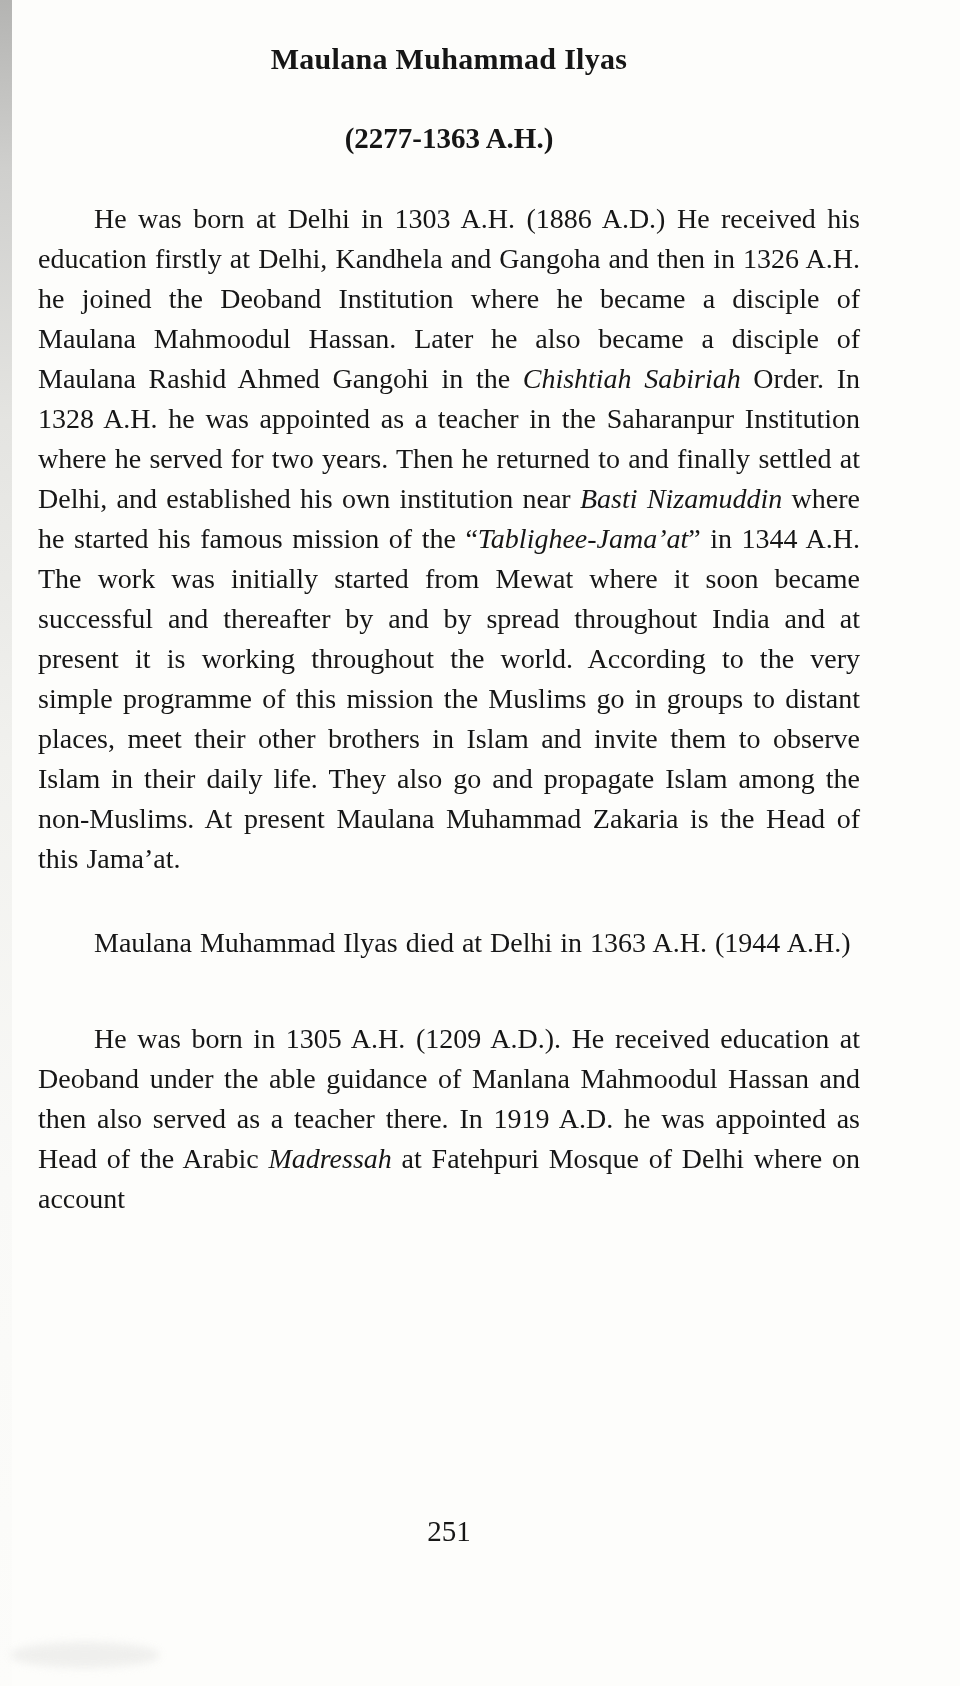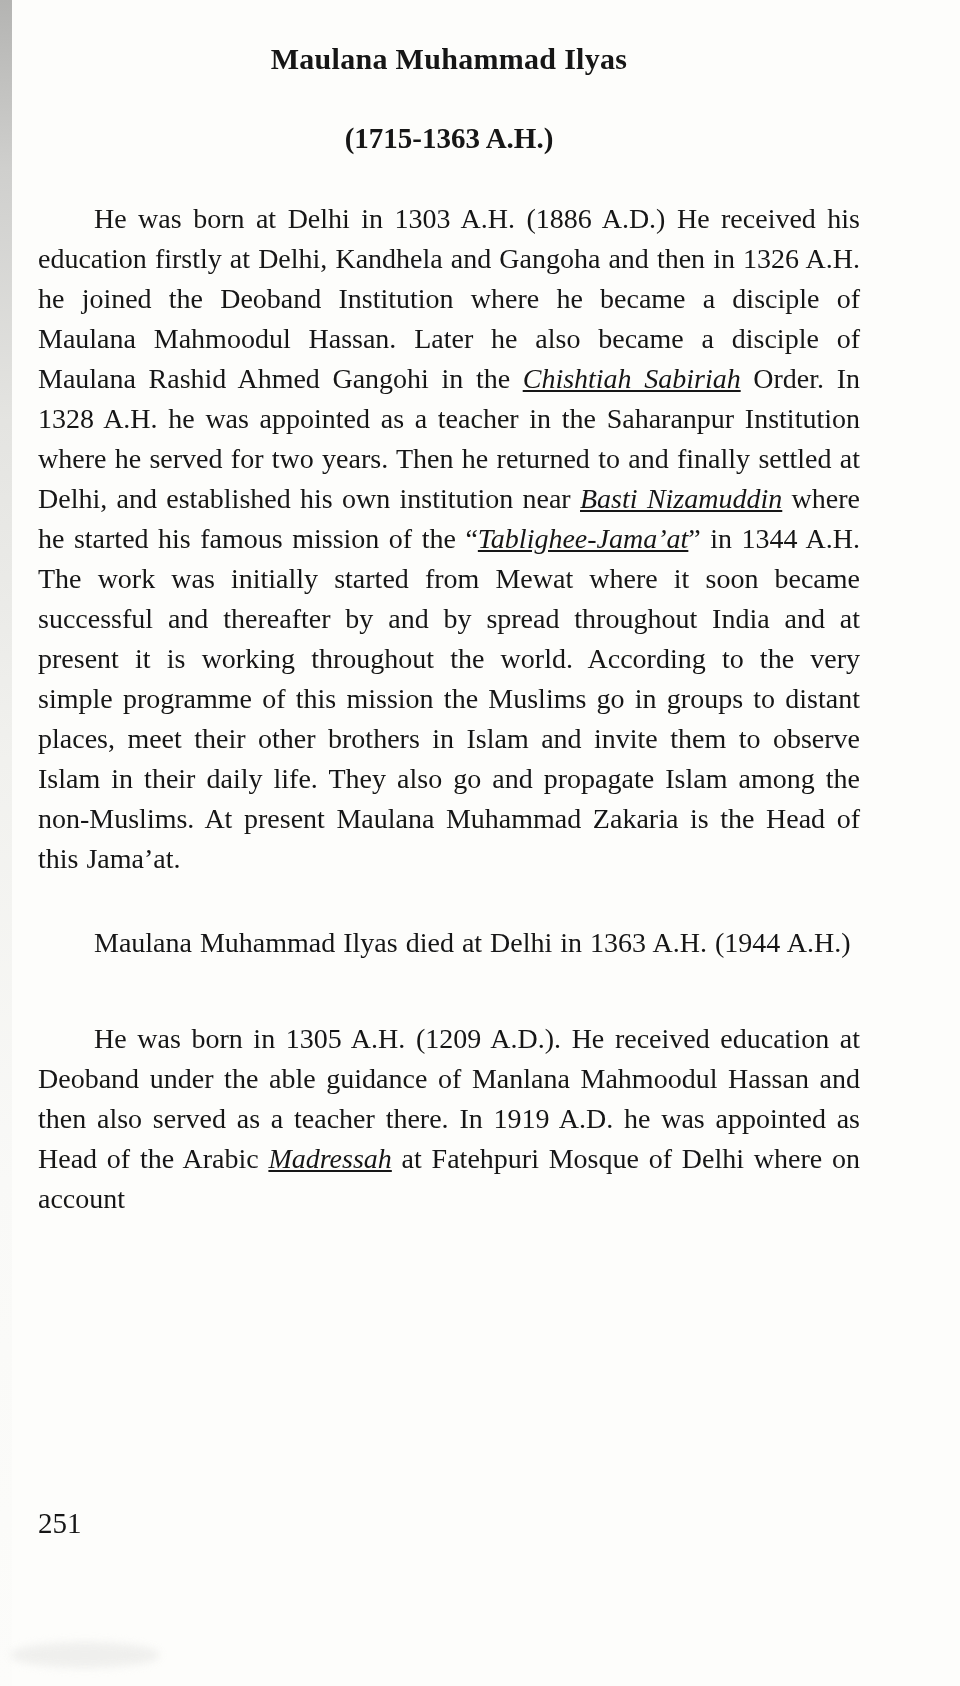--- a/index.html
+++ b/index.html
@@ -59,45 +59,44 @@
   .body-para {
     font-size: 28px;
     line-height: 40px;
     text-align: justify;
     text-indent: 56px;
     margin: 44px 0 0 0;
     word-spacing: 1px;
   }
   .body-para em {
     font-style: italic;
-    text-decoration: underline;
   }
   .section-2 {
     display: block;
     margin-top: 56px;
   }
   .page-number {
     position: absolute;
     left: 38px;
     right: 100px;
-    bottom: 146px;
-    text-align: left;
+    bottom: 138px;
+    text-align: center;
     font-size: 29px;
   }
 </style>
 </head>
 <body>
 
 <div class="page">
   <div class="scan-edge"></div>
   <div class="scan-smudge"></div>
 
   <section>
     <h1 class="title">Maulana Muhammad Ilyas</h1>
-    <h2 class="dates">(1715-1363 A.H.)</h2>
+    <h2 class="dates">(2277-1363 A.H.)</h2>
     <p class="body-para"><span>He was born at Delhi in 1303 A.H. (1886 A.D.) He received his education firstly at Delhi, Kandhela and Gangoha and then in 1326 A.H. he joined the Deoband Institution where he became a disciple of Maulana Mahmoodul Hassan. Later he also became a disciple of Maulana Rashid Ahmed Gangohi in the </span><em>Chishtiah Sabiriah</em><span> Order. In 1328 A.H. he was appointed as a teacher in the Saharanpur Institution where he served for two years. Then he returned to and finally settled at Delhi, and established his own institution near </span><em>Basti Nizamuddin</em><span> where he started his famous mission of the “</span><em>Tablighee-Jama’at</em><span>” in 1344 A.H. The work was initially started from Mewat where it soon became successful and thereafter by and by spread throughout India and at present it is working throughout the world. According to the very simple programme of this mission the Muslims go in groups to distant places, meet their other brothers in Islam and invite them to observe Islam in their daily life. They also go and propagate Islam among the non-Muslims. At present Maulana Muhammad Zakaria is the Head of this Jama’at.</span></p>
     <p class="body-para"><span>Maulana Muhammad Ilyas died at Delhi in 1363 A.H. (1944 A.H.)</span></p>
   </section>
 
   <section class="section-2">
     <p class="body-para"><span>He was born in 1305 A.H. (1209 A.D.). He received education at Deoband under the able guidance of Manlana Mahmoodul Hassan and then also served as a teacher there. In 1919 A.D. he was appointed as Head of the Arabic </span><em>Madressah</em><span> at Fatehpuri Mosque of Delhi where on account</span></p>
   </section>
 
   <div class="page-number">251</div>
 </div>

